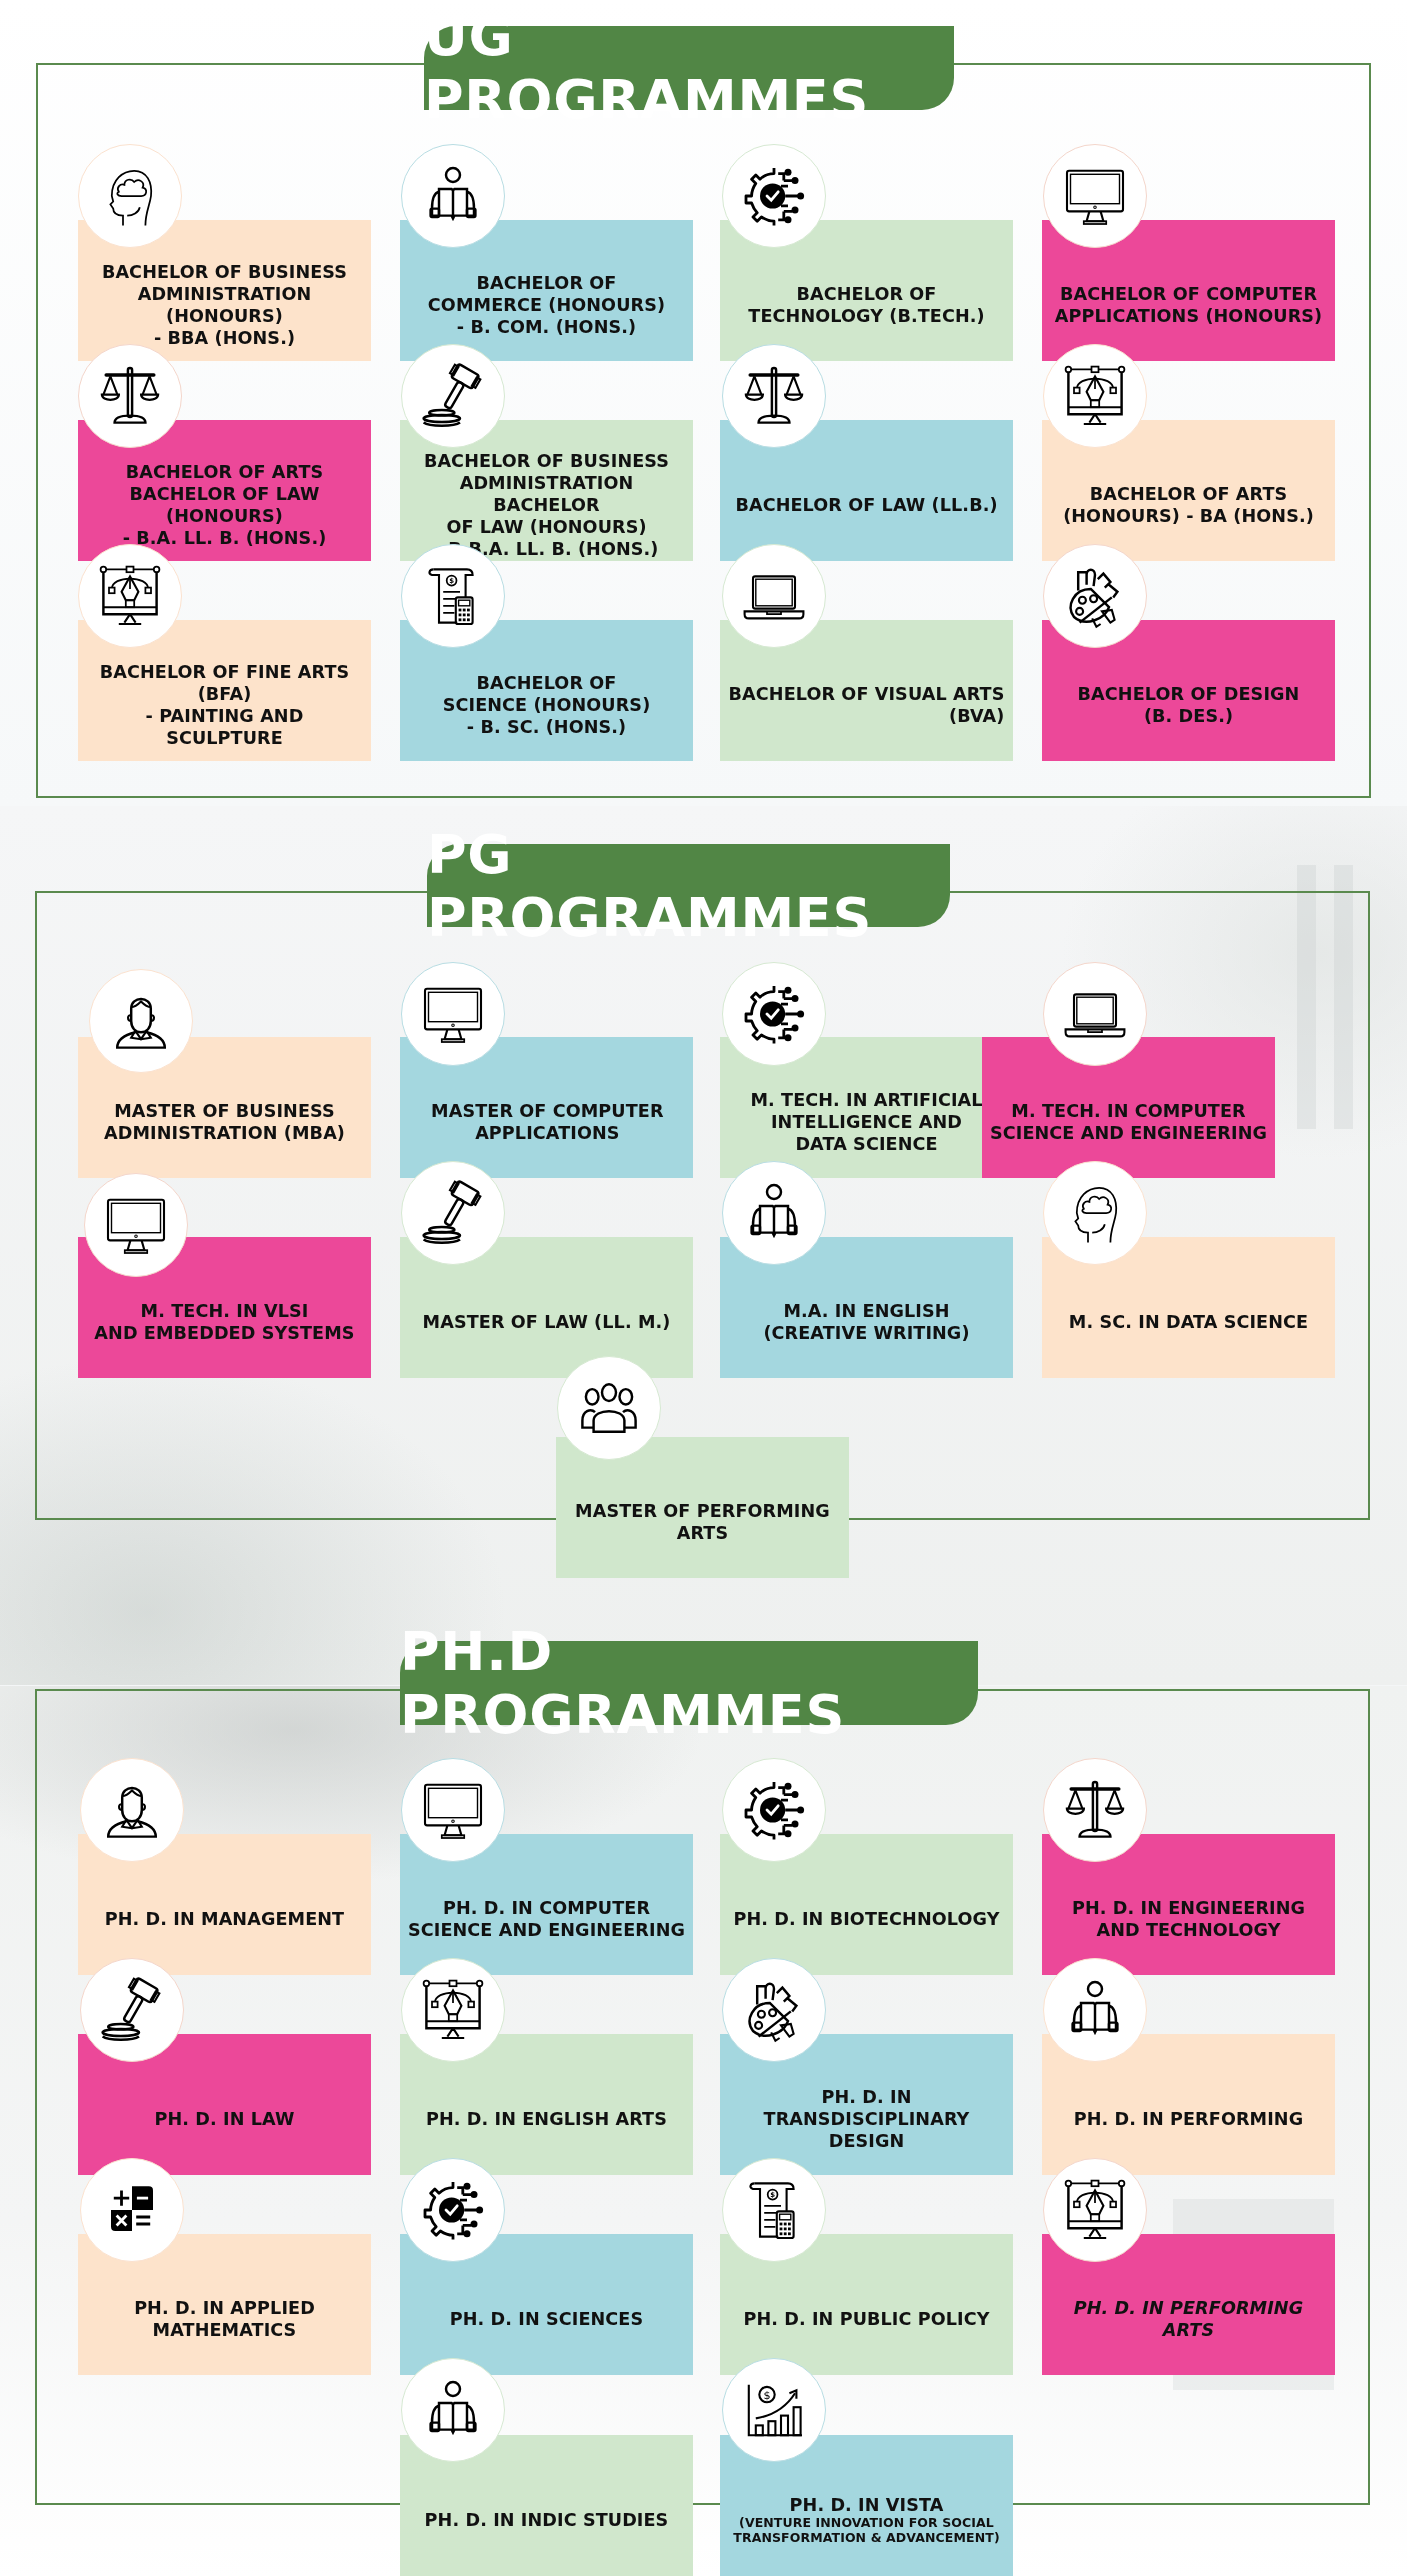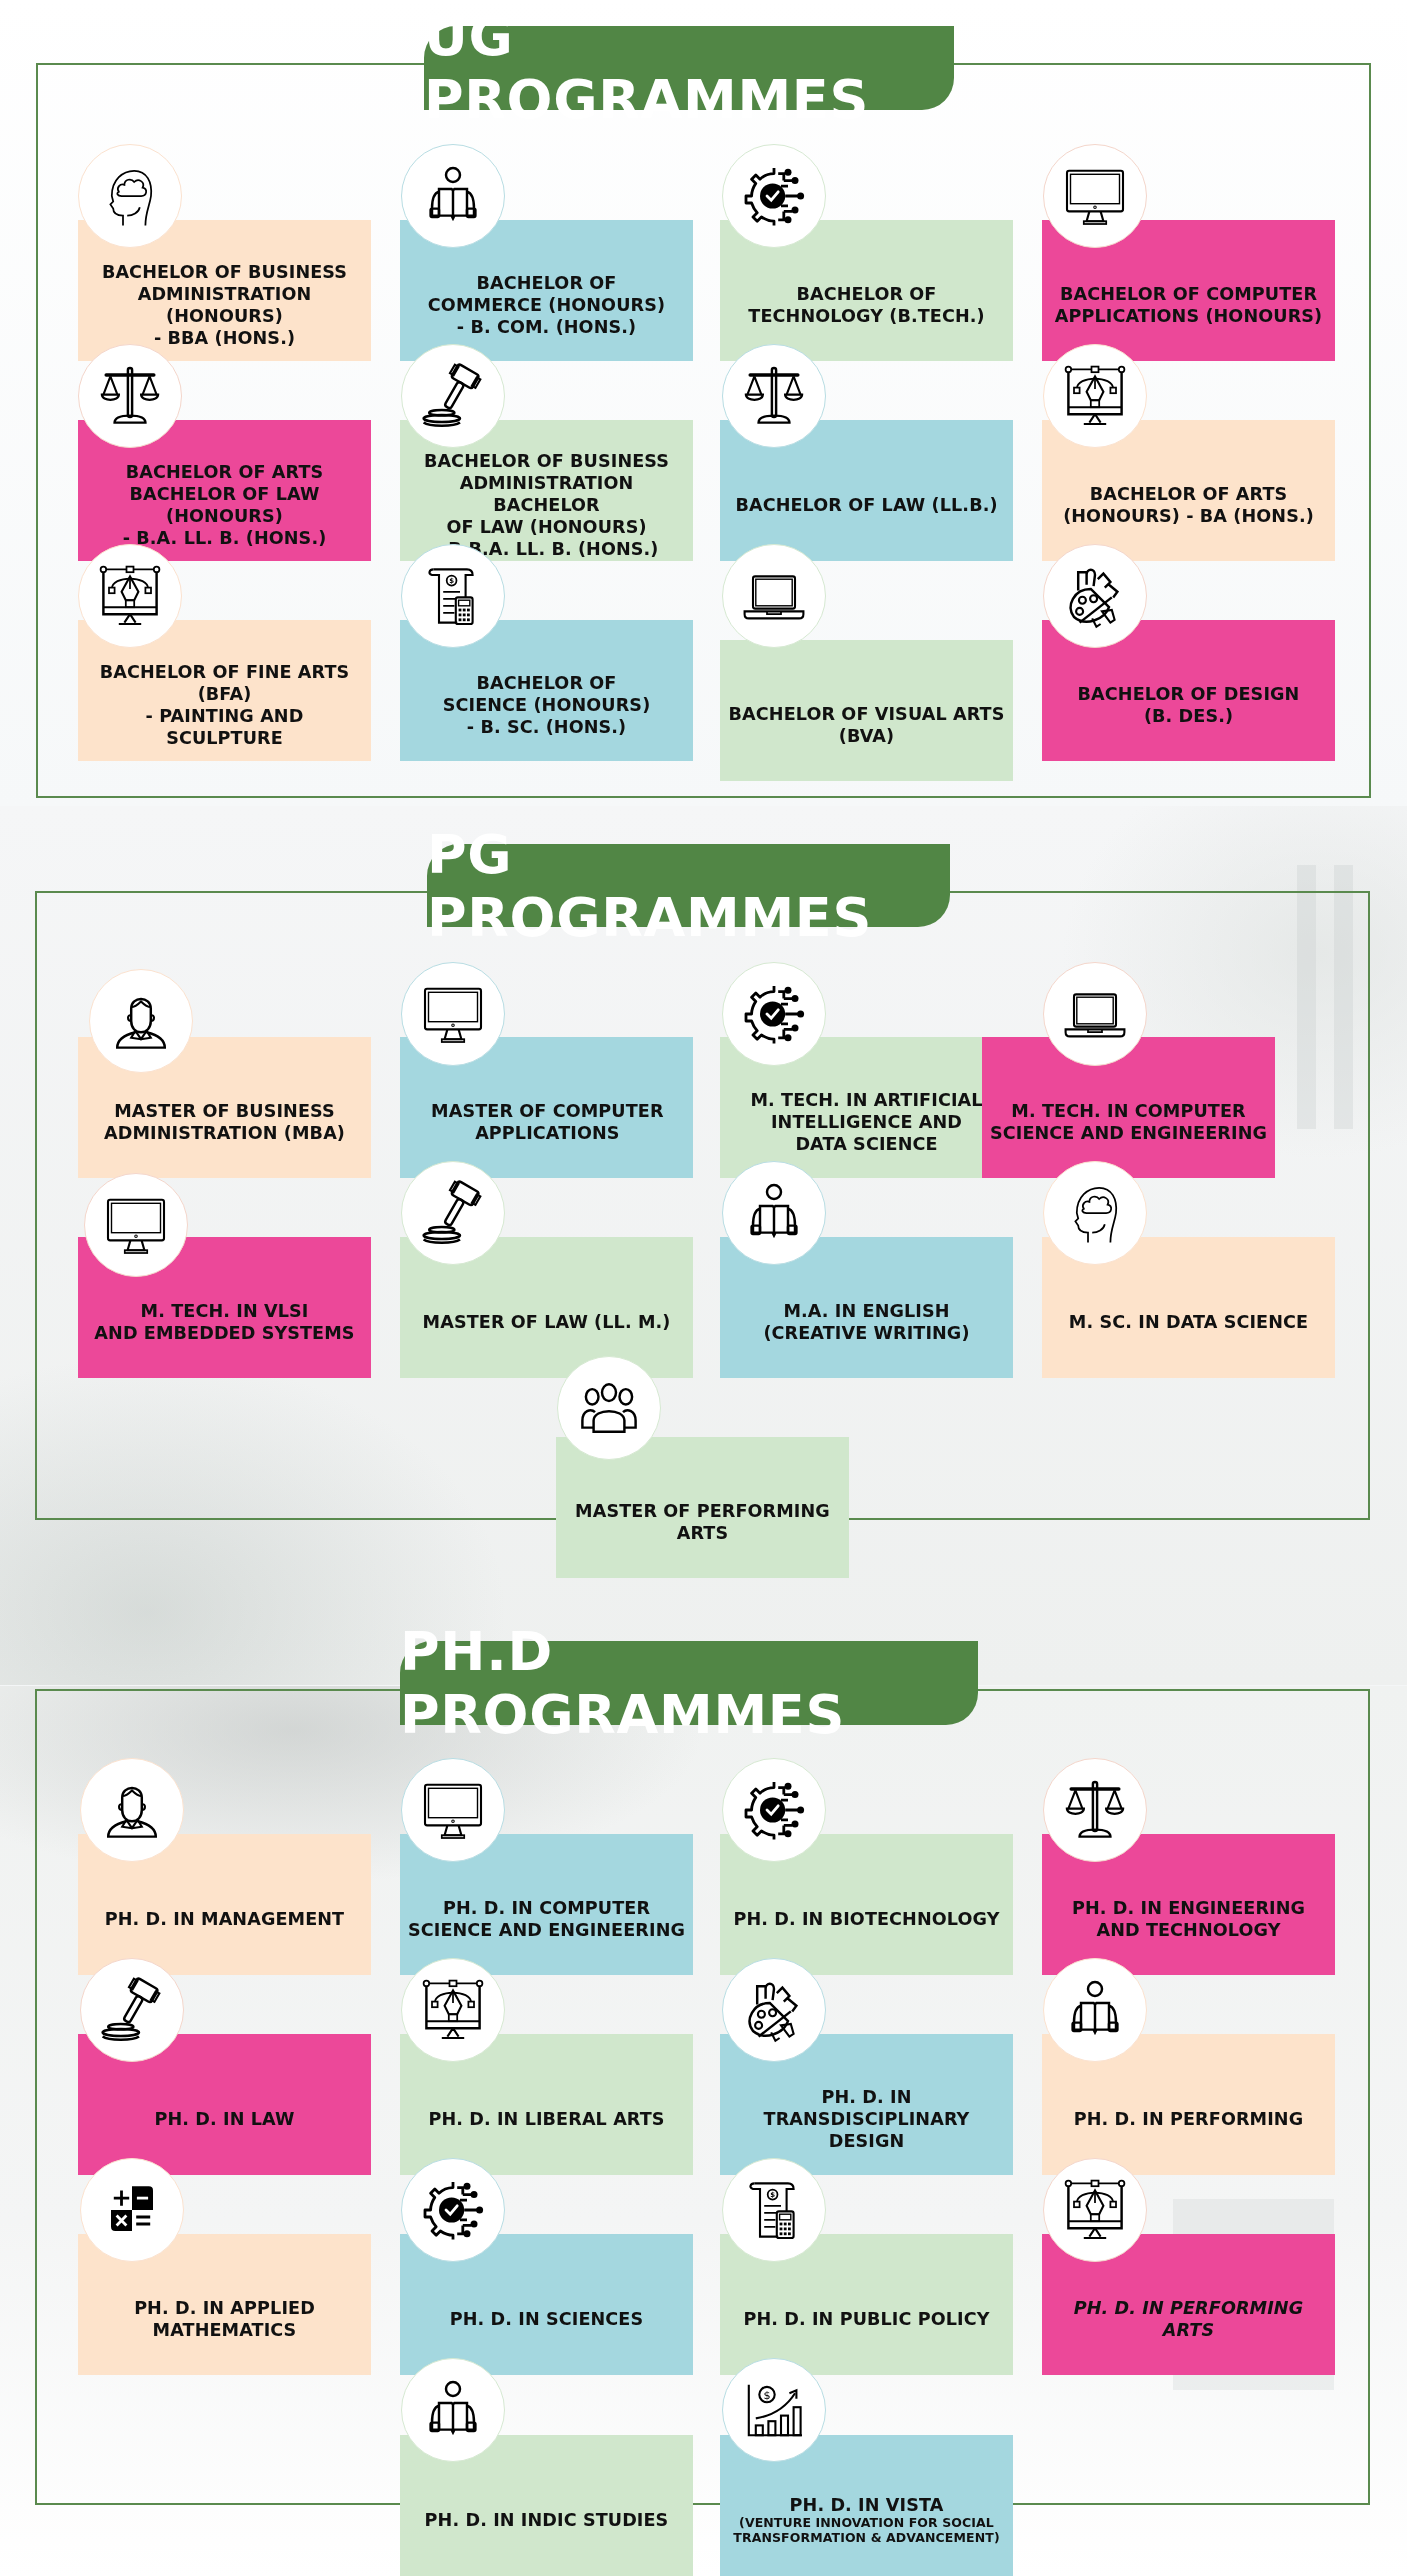--- a/index.html
+++ b/index.html
@@ -309,21 +309,21 @@
       <span class="label">BACHELOR OF
 SCIENCE (HONOURS)
 - B. SC. (HONS.)</span>
     </div>
   <div class="icon-circle b-blue" style="left:401px;top:544px;">
       <svg viewBox="0 0 96 96" width="70" height="70">
         <use href="#ico-receipt-calc"></use>
       </svg>
     </div>
 
-  <div class="card c-green" style="left:720px;top:640px;">
+  <div class="card c-green" style="left:720px;top:620px;text-align:right;">
       <span class="label">BACHELOR OF VISUAL ARTS
 (BVA)</span>
     </div>
   <div class="icon-circle b-green" style="left:722px;top:544px;">
       <svg viewBox="0 0 96 96" width="70" height="70">
         <use href="#ico-laptop"></use>
       </svg>
     </div>
 
   <div class="card c-pink" style="left:1042px;top:620px;">
@@ -476,21 +476,21 @@
   <div class="card c-pink" style="left:78px;top:2034px;">
       <span class="label">PH. D. IN LAW</span>
     </div>
   <div class="icon-circle b-pink" style="left:80px;top:1958px;">
       <svg viewBox="0 0 96 96" width="70" height="70">
         <use href="#ico-gavel"></use>
       </svg>
     </div>
 
   <div class="card c-green" style="left:400px;top:2034px;">
-      <span class="label">PH. D. IN LIBERAL ARTS</span>
+      <span class="label">PH. D. IN ENGLISH ARTS</span>
     </div>
   <div class="icon-circle b-green" style="left:401px;top:1958px;">
       <svg viewBox="0 0 96 96" width="70" height="70">
         <use href="#ico-pen-tool-monitor"></use>
       </svg>
     </div>
 
   <div class="card c-blue" style="left:720px;top:2034px;">
       <span class="label">PH. D. IN TRANSDISCIPLINARY
 DESIGN</span>

